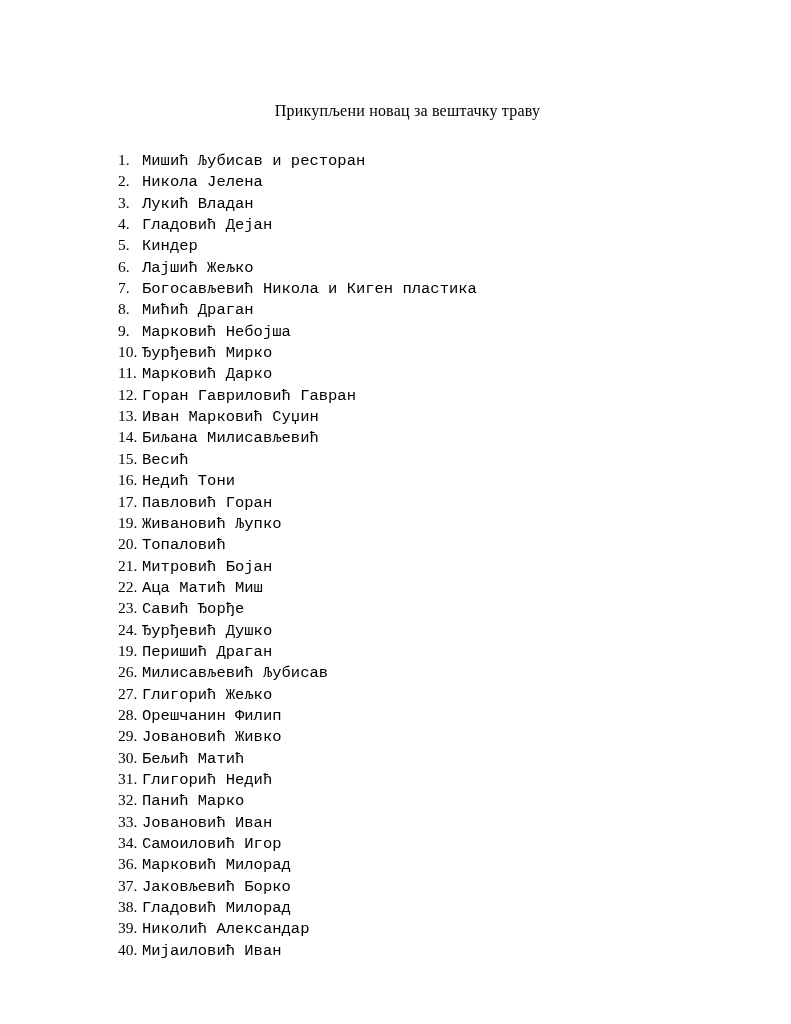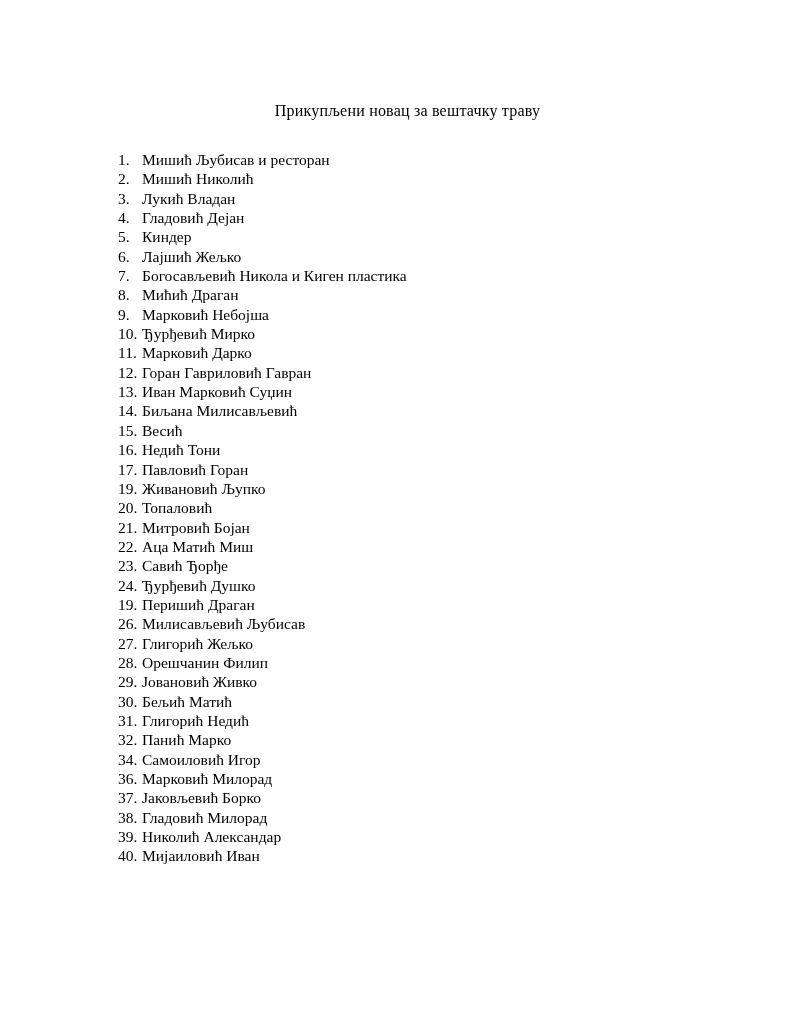--- a/index.html
+++ b/index.html
@@ -40,39 +40,40 @@
     font-size: 15.5px;
     white-space: nowrap;
   }
   .donor-num {
     flex: 0 0 auto;
     min-width: 22px;
     padding-right: 2px;
   }
   .donor-text {
     flex: 0 0 auto;
+    font-family: Liberation Mono, monospace;
   }
 </style>
 </head>
 <body>
 
 <div class="page">
 
   <h1 class="doc-title">Прикупљени новац за вештачку траву</h1>
 
   <div class="donor-list">
 
       <div class="donor-row">
         <span class="donor-num">1.</span>
         <span class="donor-text">Мишић Љубисав и ресторан</span>
       </div>
 
       <div class="donor-row">
         <span class="donor-num">2.</span>
-        <span class="donor-text">Мишић Николић</span>
+        <span class="donor-text">Никола Јелена</span>
       </div>
 
       <div class="donor-row">
         <span class="donor-num">3.</span>
         <span class="donor-text">Лукић Владан</span>
       </div>
 
       <div class="donor-row">
         <span class="donor-num">4.</span>
         <span class="donor-text">Гладовић Дејан</span>
@@ -207,20 +208,24 @@
       <div class="donor-row">
         <span class="donor-num">31.</span>
         <span class="donor-text">Глигорић Недић</span>
       </div>
 
       <div class="donor-row">
         <span class="donor-num">32.</span>
         <span class="donor-text">Панић Марко</span>
       </div>
 
+      <div class="donor-row">
+        <span class="donor-num">33.</span>
+        <span class="donor-text">Јовановић Иван</span>
+      </div>
 
       <div class="donor-row">
         <span class="donor-num">34.</span>
         <span class="donor-text">Самоиловић Игор</span>
       </div>
 
 
       <div class="donor-row">
         <span class="donor-num">36.</span>
         <span class="donor-text">Марковић Милорад</span>

